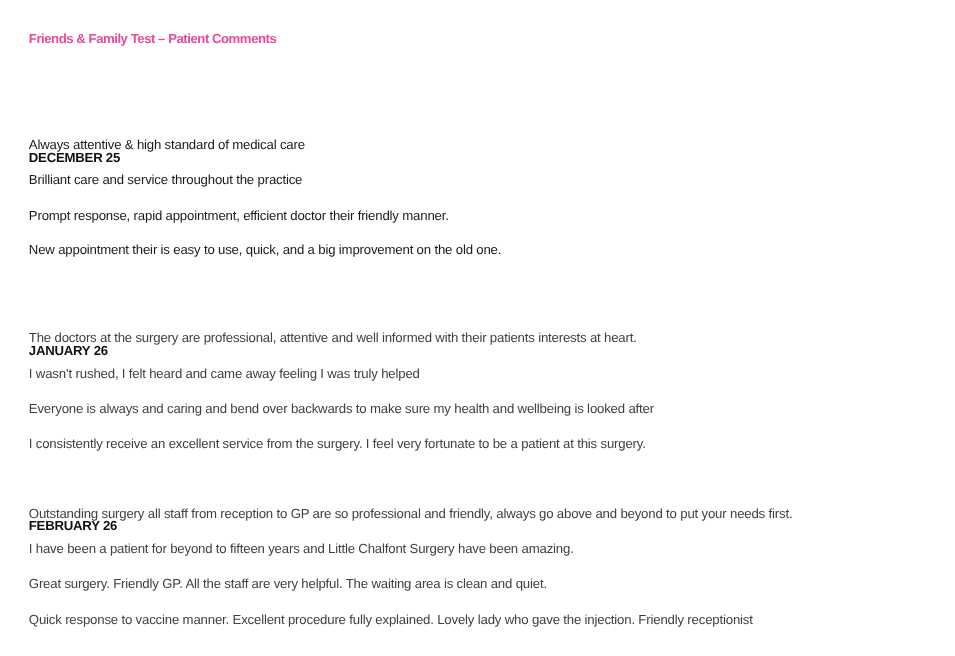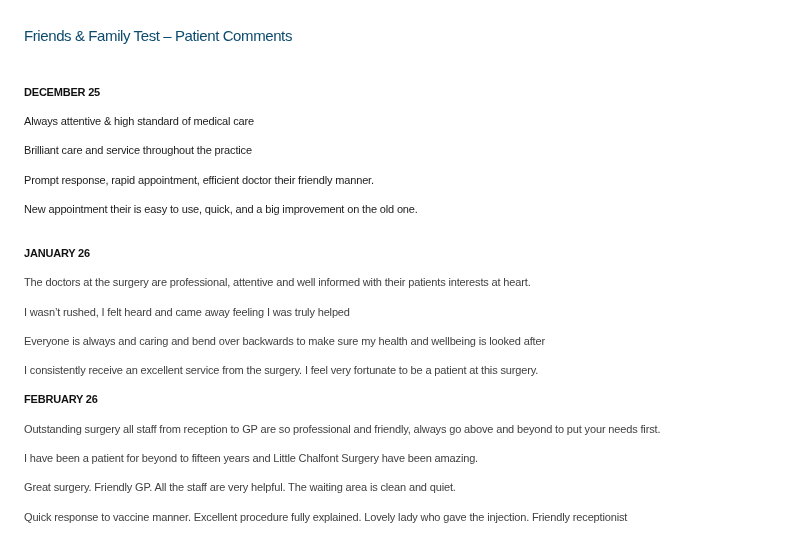--- a/index.html
+++ b/index.html
@@ -1,22 +1,22 @@
 <!DOCTYPE html>
 <html><head>
 <meta charset="utf-8">
 <style>
   html, body { margin: 0; padding: 0; background: #ffffff; }
   body { width: 796px; height: 547px; overflow: hidden; position: relative;
          font-family: "Liberation Sans", "DejaVu Sans", sans-serif; }
   .page { position: absolute; left: 24px; top: 0; right: 0; }
-  .title { position: absolute; left: 0; top: 27px; font-size: 15px; font-weight: normal;
-           color: #0c4a6e; letter-spacing: -0.4px; white-space: nowrap; }
+  .title { position: absolute; left: 0; top: 27px; font-size: 11px; font-weight: bold;
+           color: #ec4899; letter-spacing: -0.4px; white-space: nowrap; }
   .heading { position: absolute; left: 0; font-size: 11px; font-weight: bold; color: #111111;
-             letter-spacing: -0.2px; white-space: nowrap; }
+             letter-spacing: -0.2px; white-space: nowrap; margin-top: 40px; }
   .item { position: absolute; left: 0; font-size: 11px; white-space: nowrap; letter-spacing: -0.15px; }
   .dark { color: #1a1a1a; }
   .grey { color: #404040; }
 </style>
 </head>
 <body>
 
 <div class="page">
   <div class="title">Friends &amp; Family Test – Patient Comments</div>
 

